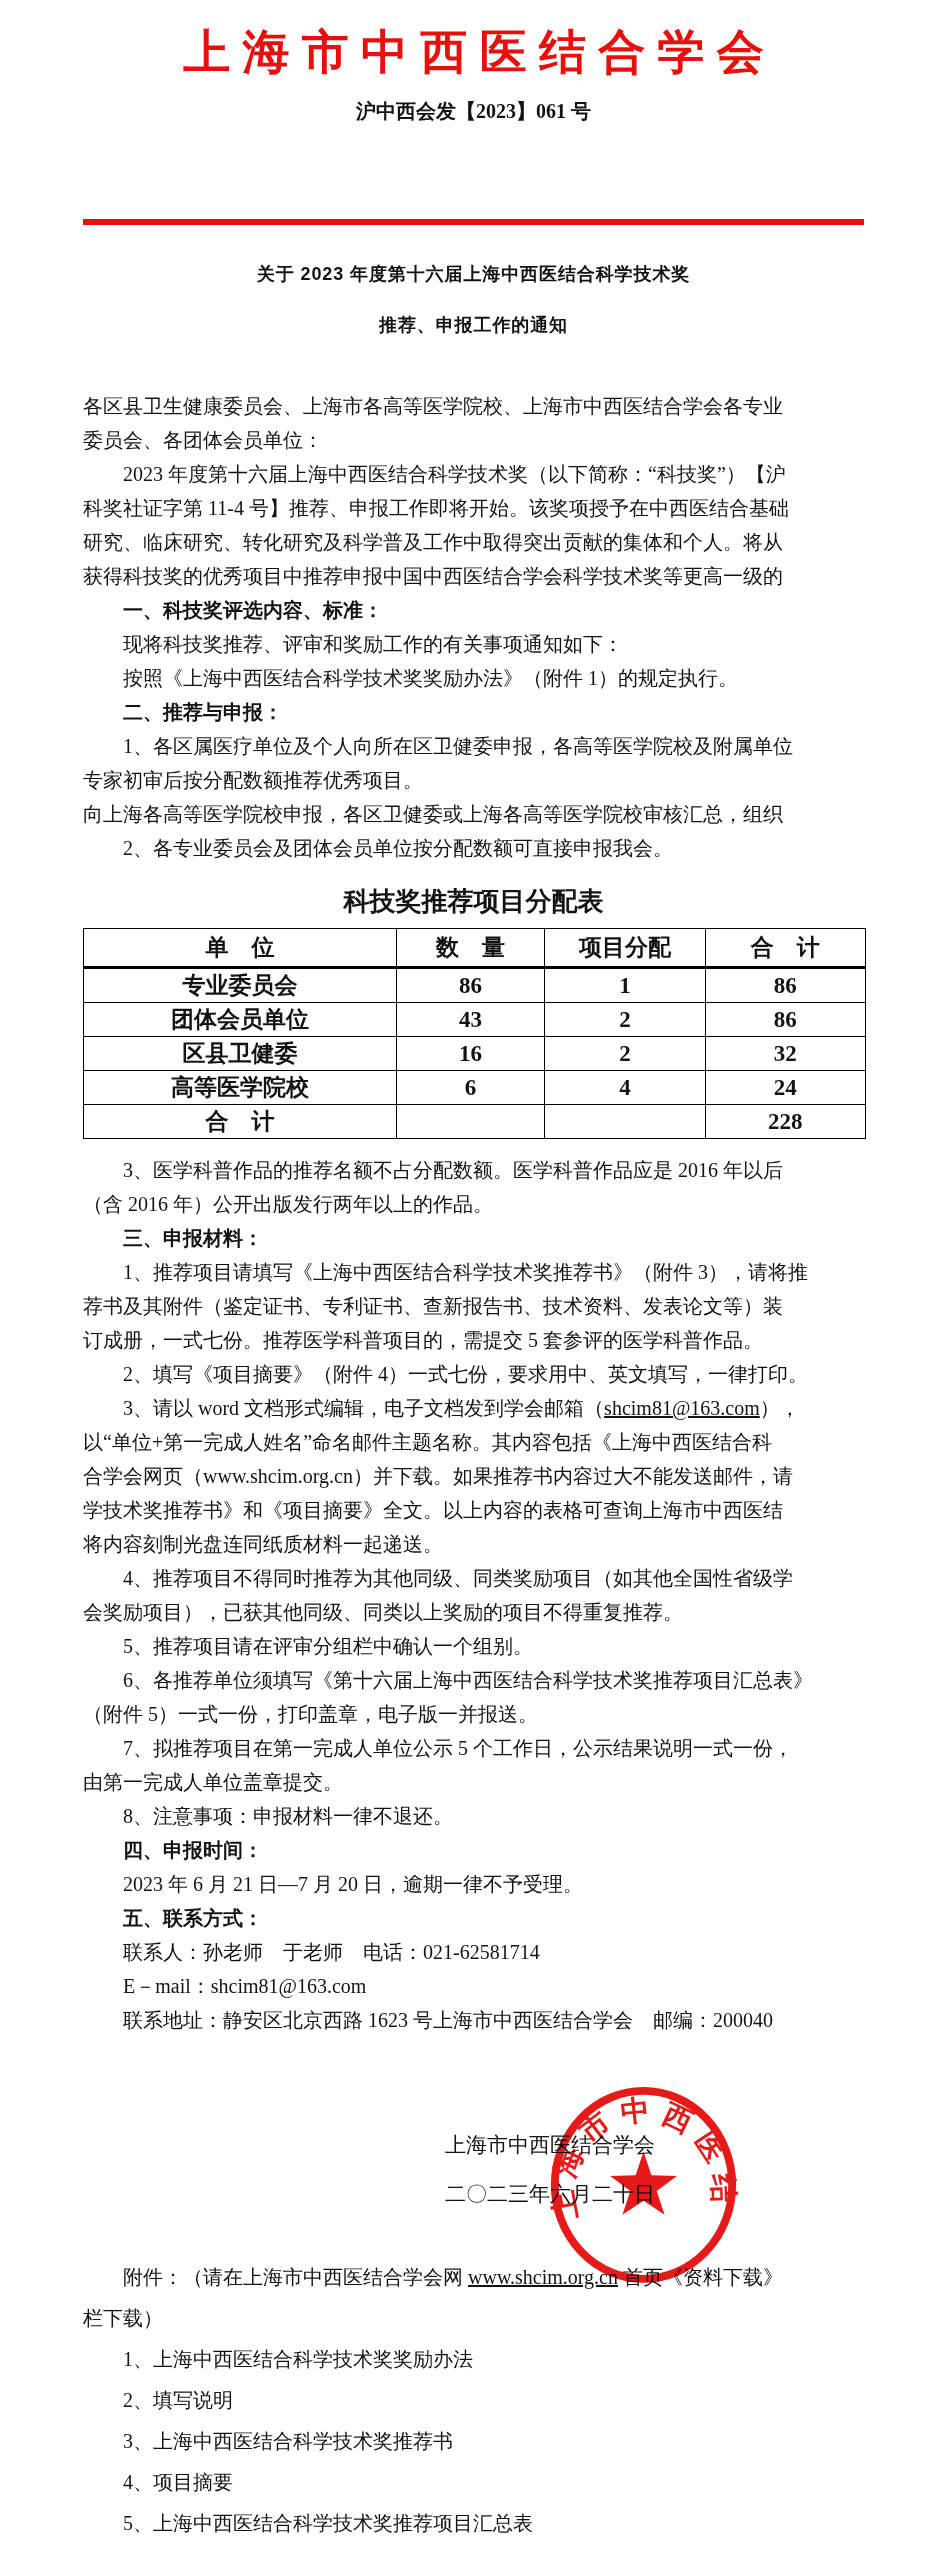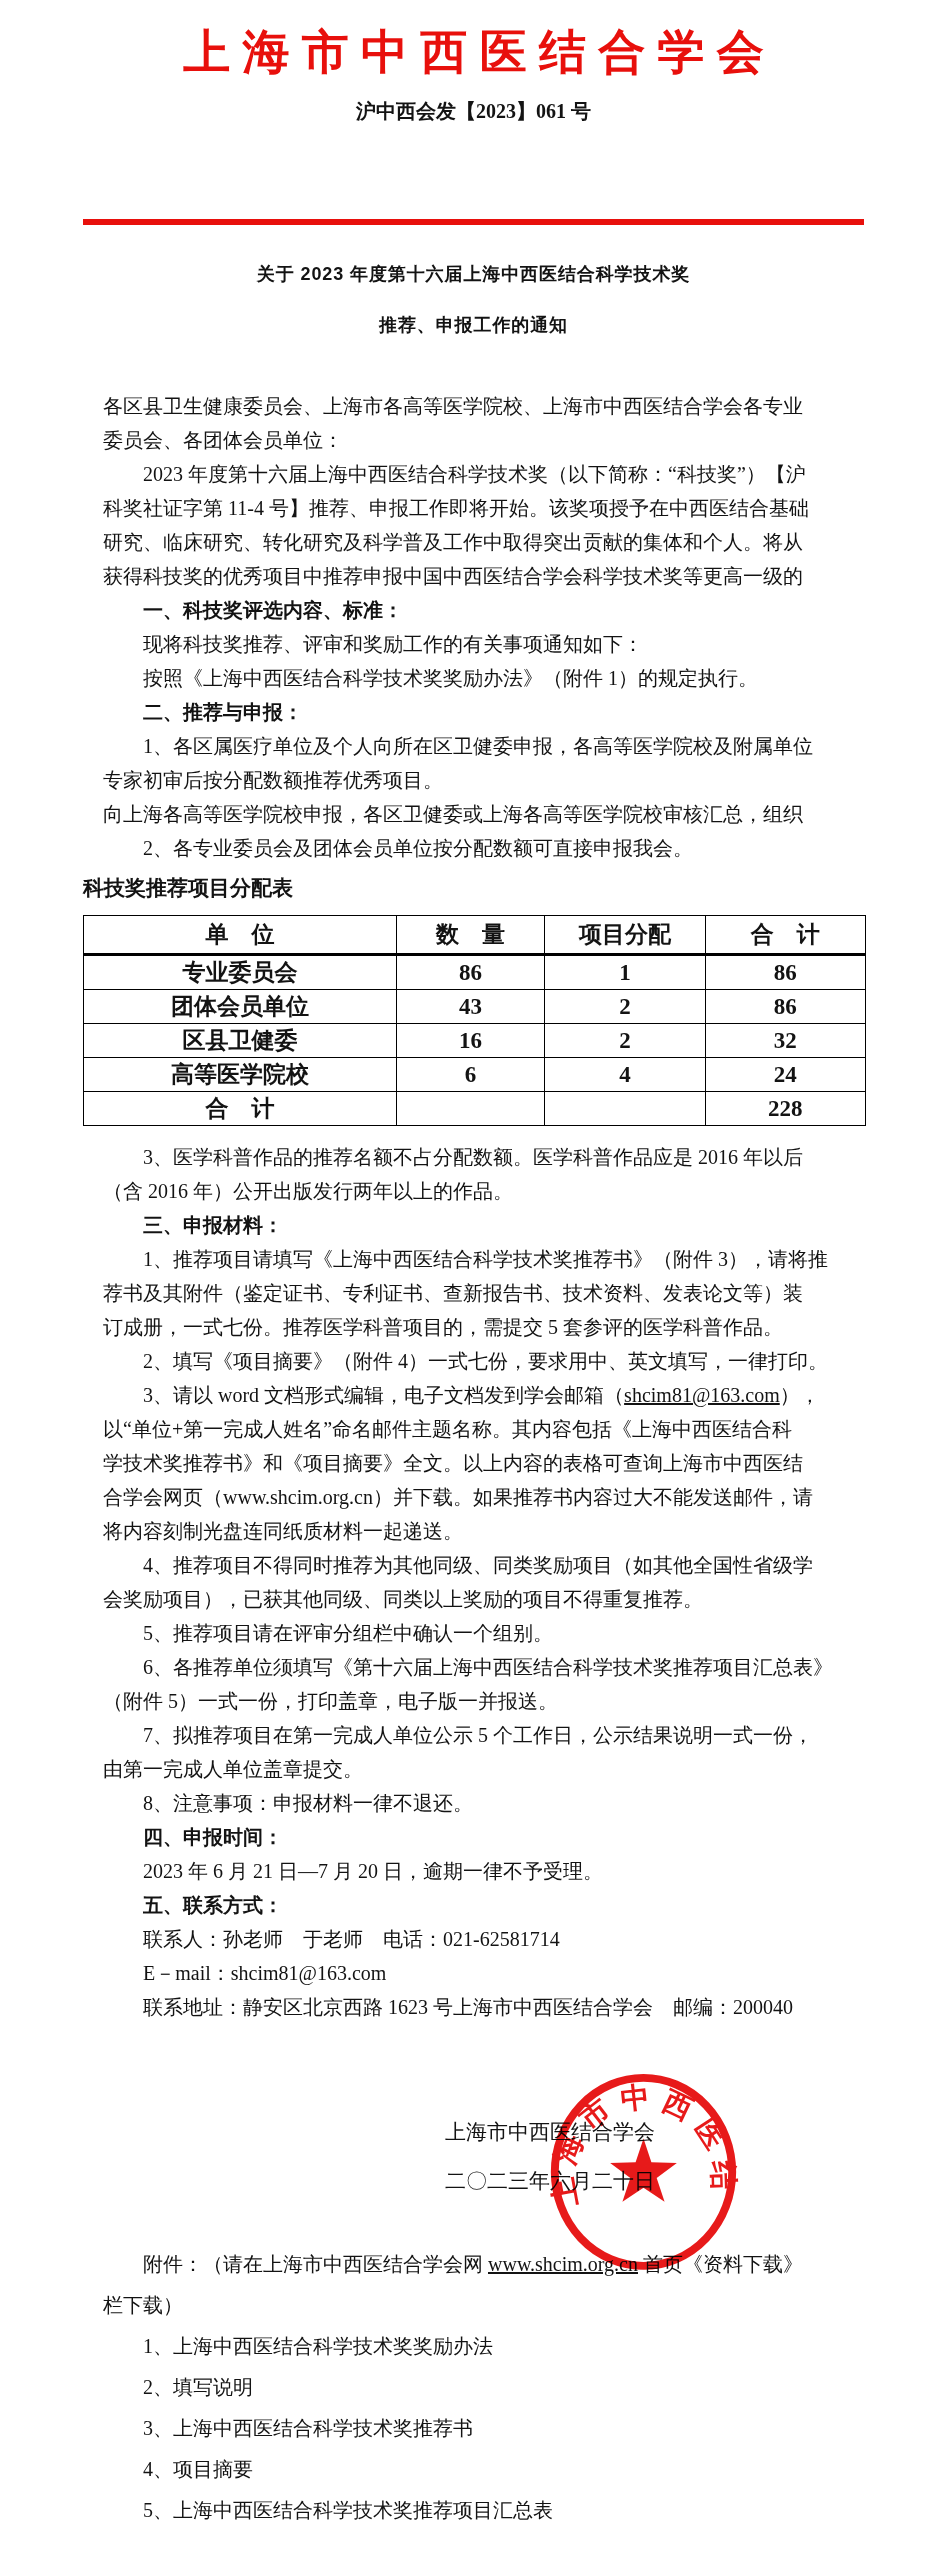--- a/index.html
+++ b/index.html
@@ -9,25 +9,25 @@
   .org-title{margin-top:24.6px;text-align:center;font-size:47px;line-height:54px;
              font-weight:bold;letter-spacing:12.3px;text-indent:12.3px;color:#e8100c;}
   .doc-num{margin-top:17.6px;text-align:center;font-size:20px;line-height:30px;font-weight:bold;}
   .rule{margin-top:93px;height:6.1px;background:#e8100c;}
   .doc-title{text-align:center;font-weight:bold;font-size:18px;line-height:35px;
              font-family:"Liberation Sans","DejaVu Sans",sans-serif;letter-spacing:0.9px;}
   .t1{margin-top:32px;}
   .t2{margin-top:16px;}
   .body-txt{margin-top:46px;font-size:20px;line-height:34px;}
   .body2{margin-top:14px;}
-  .ln{white-space:nowrap;margin-left:20px;}
+  .ln{white-space:nowrap;}
   .indent{text-indent:40px;}
   .bold{font-weight:bold;}
   .u{text-decoration:underline;}
-  .tbl-caption{margin-top:6px;text-align:left;font-weight:bold;font-size:21px;line-height:35px;}
+  .tbl-caption{margin-top:19px;text-align:center;font-weight:bold;font-size:26px;line-height:35px;}
   table.alloc{margin:8.8px auto 0 auto;border-collapse:collapse;width:783px;
               text-align:center;font-size:23px;font-weight:bold;}
   .alloc th,.alloc td{border:1.8px solid #000;height:33px;padding:0;}
   .alloc thead th{height:37px;border-bottom:3.5px solid #000;}
   .c1{width:40%;} .c2{width:19%;} .c3{width:20.5%;} .c4{width:20.5%;}
   .sig{position:relative;margin-top:84px;height:104px;}
   .sig-line{text-align:right;padding-right:209px;font-size:21px;line-height:49px;white-space:nowrap;}
   .seal{position:absolute;top:-46px;right:116px;width:209px;height:218px;
         mix-blend-mode:multiply;opacity:.93;pointer-events:none;}
   .attach{margin-top:32px;font-size:20px;line-height:41px;}
@@ -114,22 +114,22 @@
   <div class="body-txt body2" id="body-part2">
       <div class="ln indent">3、医学科普作品的推荐名额不占分配数额。医学科普作品应是 2016 年以后</div>
       <div class="ln flush">（含 2016 年）公开出版发行两年以上的作品。</div>
       <div class="ln indent bold">三、申报材料：</div>
       <div class="ln indent">1、推荐项目请填写《上海中西医结合科学技术奖推荐书》（附件 3），请将推</div>
       <div class="ln flush">荐书及其附件（鉴定证书、专利证书、查新报告书、技术资料、发表论文等）装</div>
       <div class="ln flush">订成册，一式七份。推荐医学科普项目的，需提交 5 套参评的医学科普作品。</div>
       <div class="ln indent">2、填写《项目摘要》（附件 4）一式七份，要求用中、英文填写，一律打印。</div>
       <div class="ln indent"><span>3、请以 word 文档形式编辑，电子文档发到学会邮箱（</span><span class="u">shcim81@163.com</span><span>），</span></div>
       <div class="ln flush">以“单位+第一完成人姓名”命名邮件主题名称。其内容包括《上海中西医结合科</div>
+      <div class="ln flush">合学会网页（www.shcim.org.cn）并下载。如果推荐书内容过大不能发送邮件，请</div>
       <div class="ln flush">学技术奖推荐书》和《项目摘要》全文。以上内容的表格可查询上海市中西医结</div>
-      <div class="ln flush">合学会网页（www.shcim.org.cn）并下载。如果推荐书内容过大不能发送邮件，请</div>
       <div class="ln flush">将内容刻制光盘连同纸质材料一起递送。</div>
       <div class="ln indent">4、推荐项目不得同时推荐为其他同级、同类奖励项目（如其他全国性省级学</div>
       <div class="ln flush">会奖励项目），已获其他同级、同类以上奖励的项目不得重复推荐。</div>
       <div class="ln indent">5、推荐项目请在评审分组栏中确认一个组别。</div>
       <div class="ln indent">6、各推荐单位须填写《第十六届上海中西医结合科学技术奖推荐项目汇总表》</div>
       <div class="ln flush">（附件 5）一式一份，打印盖章，电子版一并报送。</div>
       <div class="ln indent">7、拟推荐项目在第一完成人单位公示 5 个工作日，公示结果说明一式一份，</div>
       <div class="ln flush">由第一完成人单位盖章提交。</div>
       <div class="ln indent">8、注意事项：申报材料一律不退还。</div>
       <div class="ln indent bold">四、申报时间：</div>

